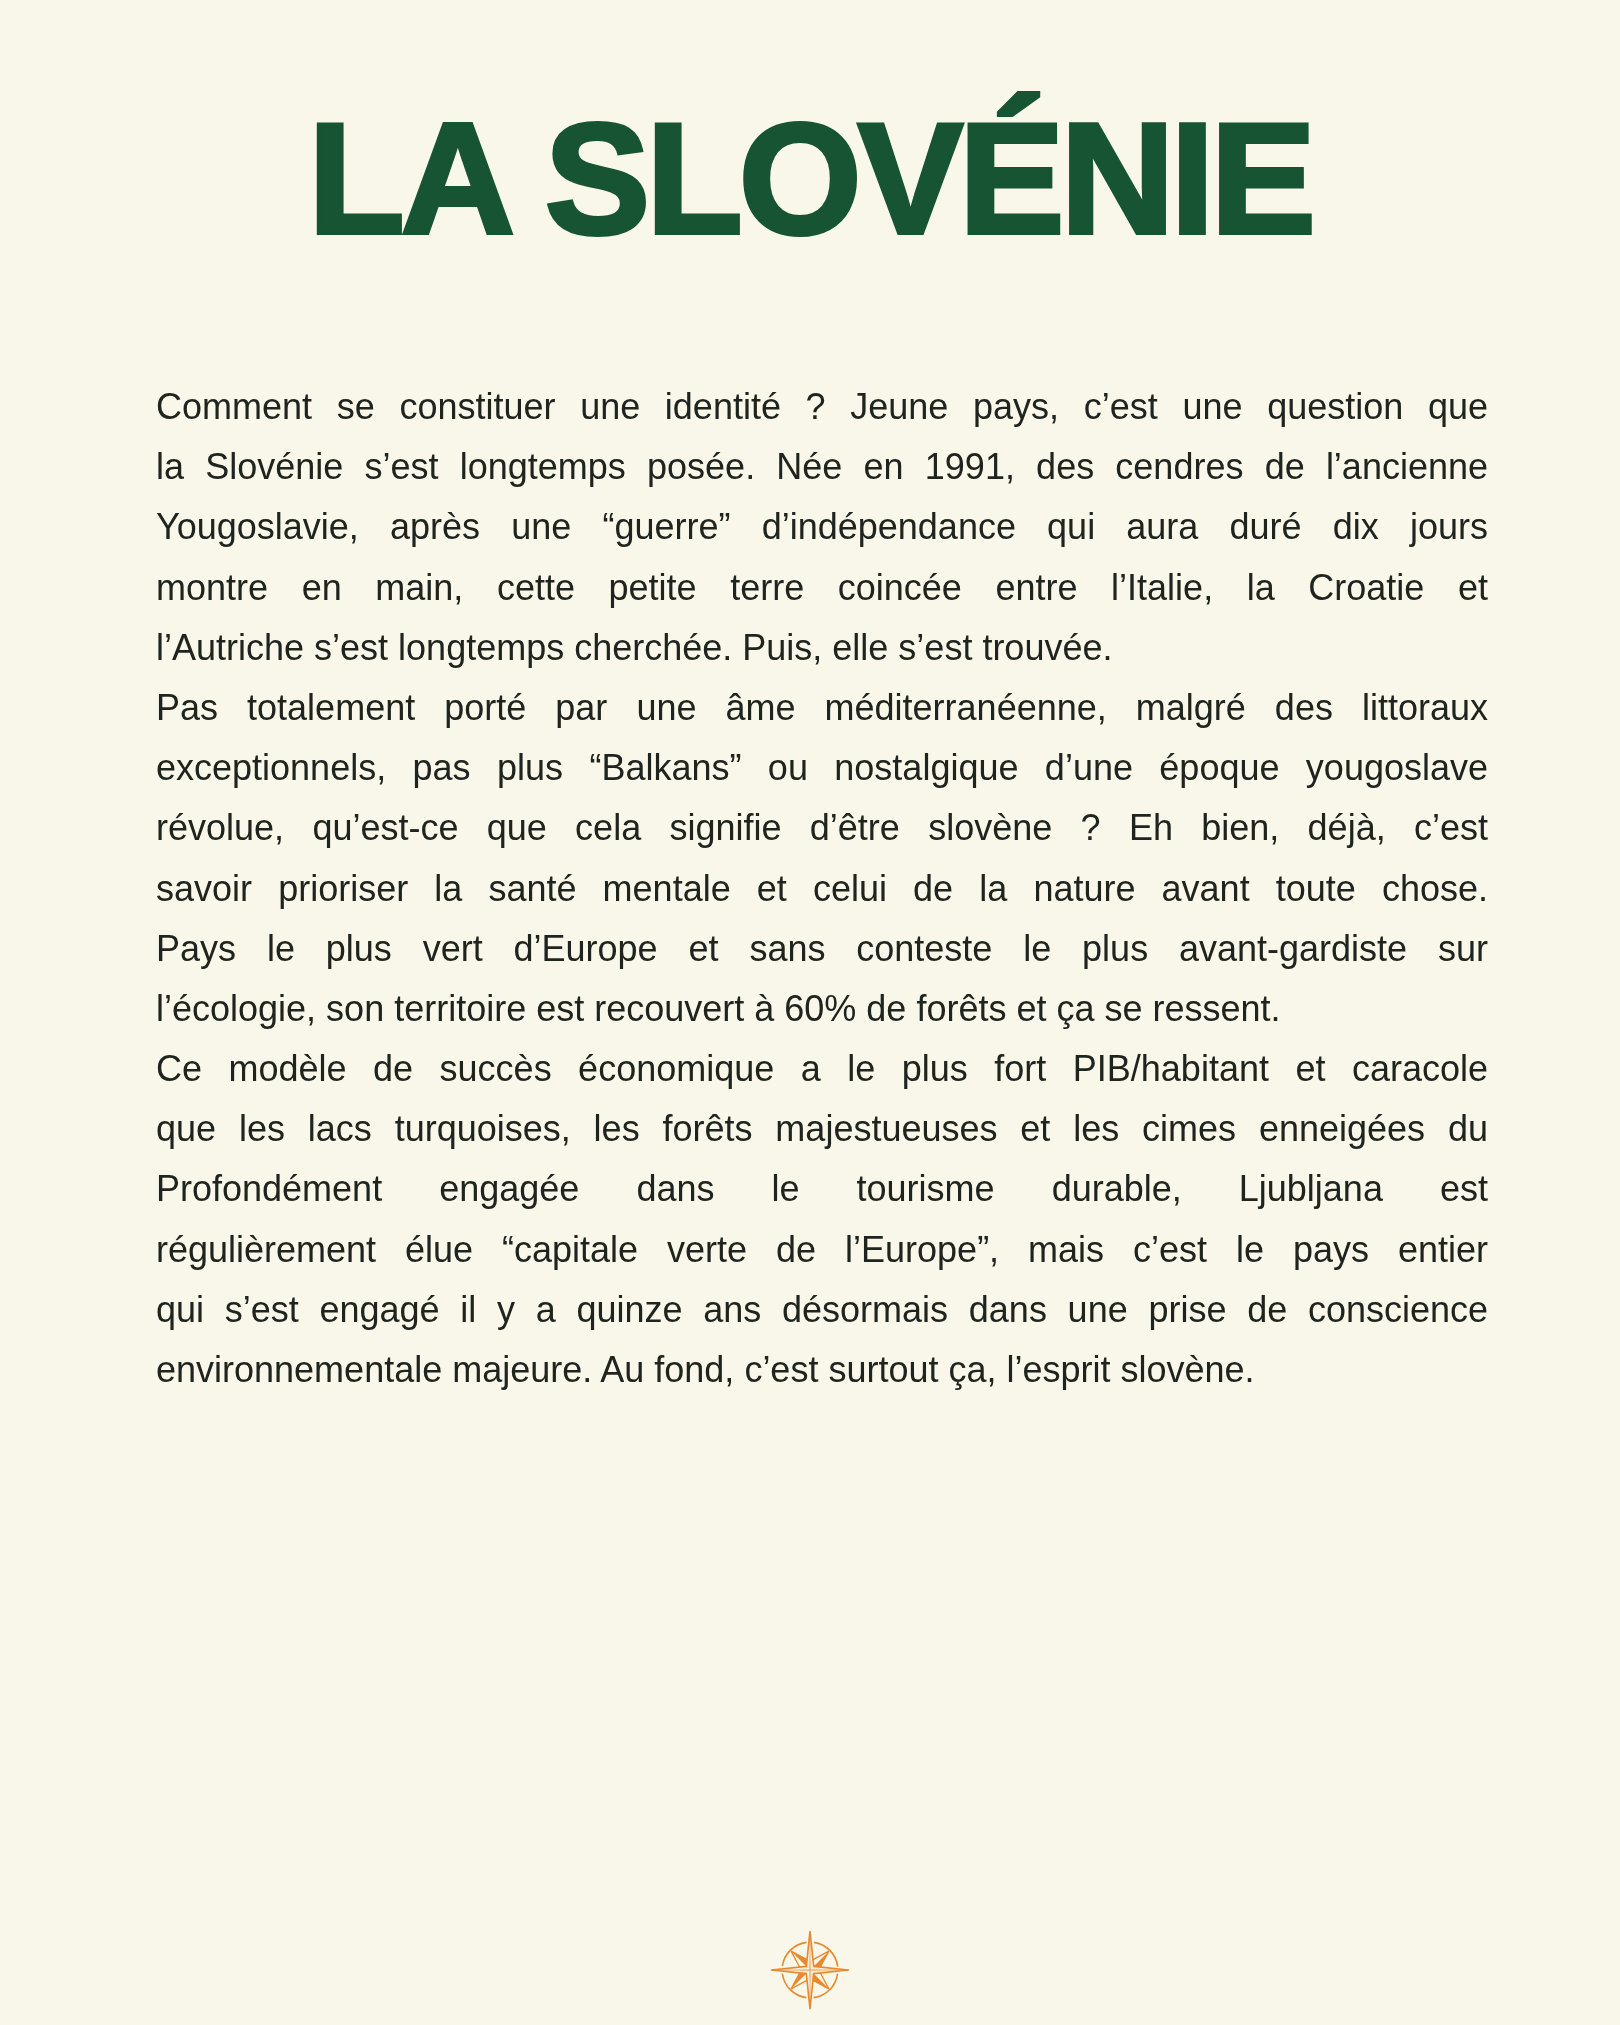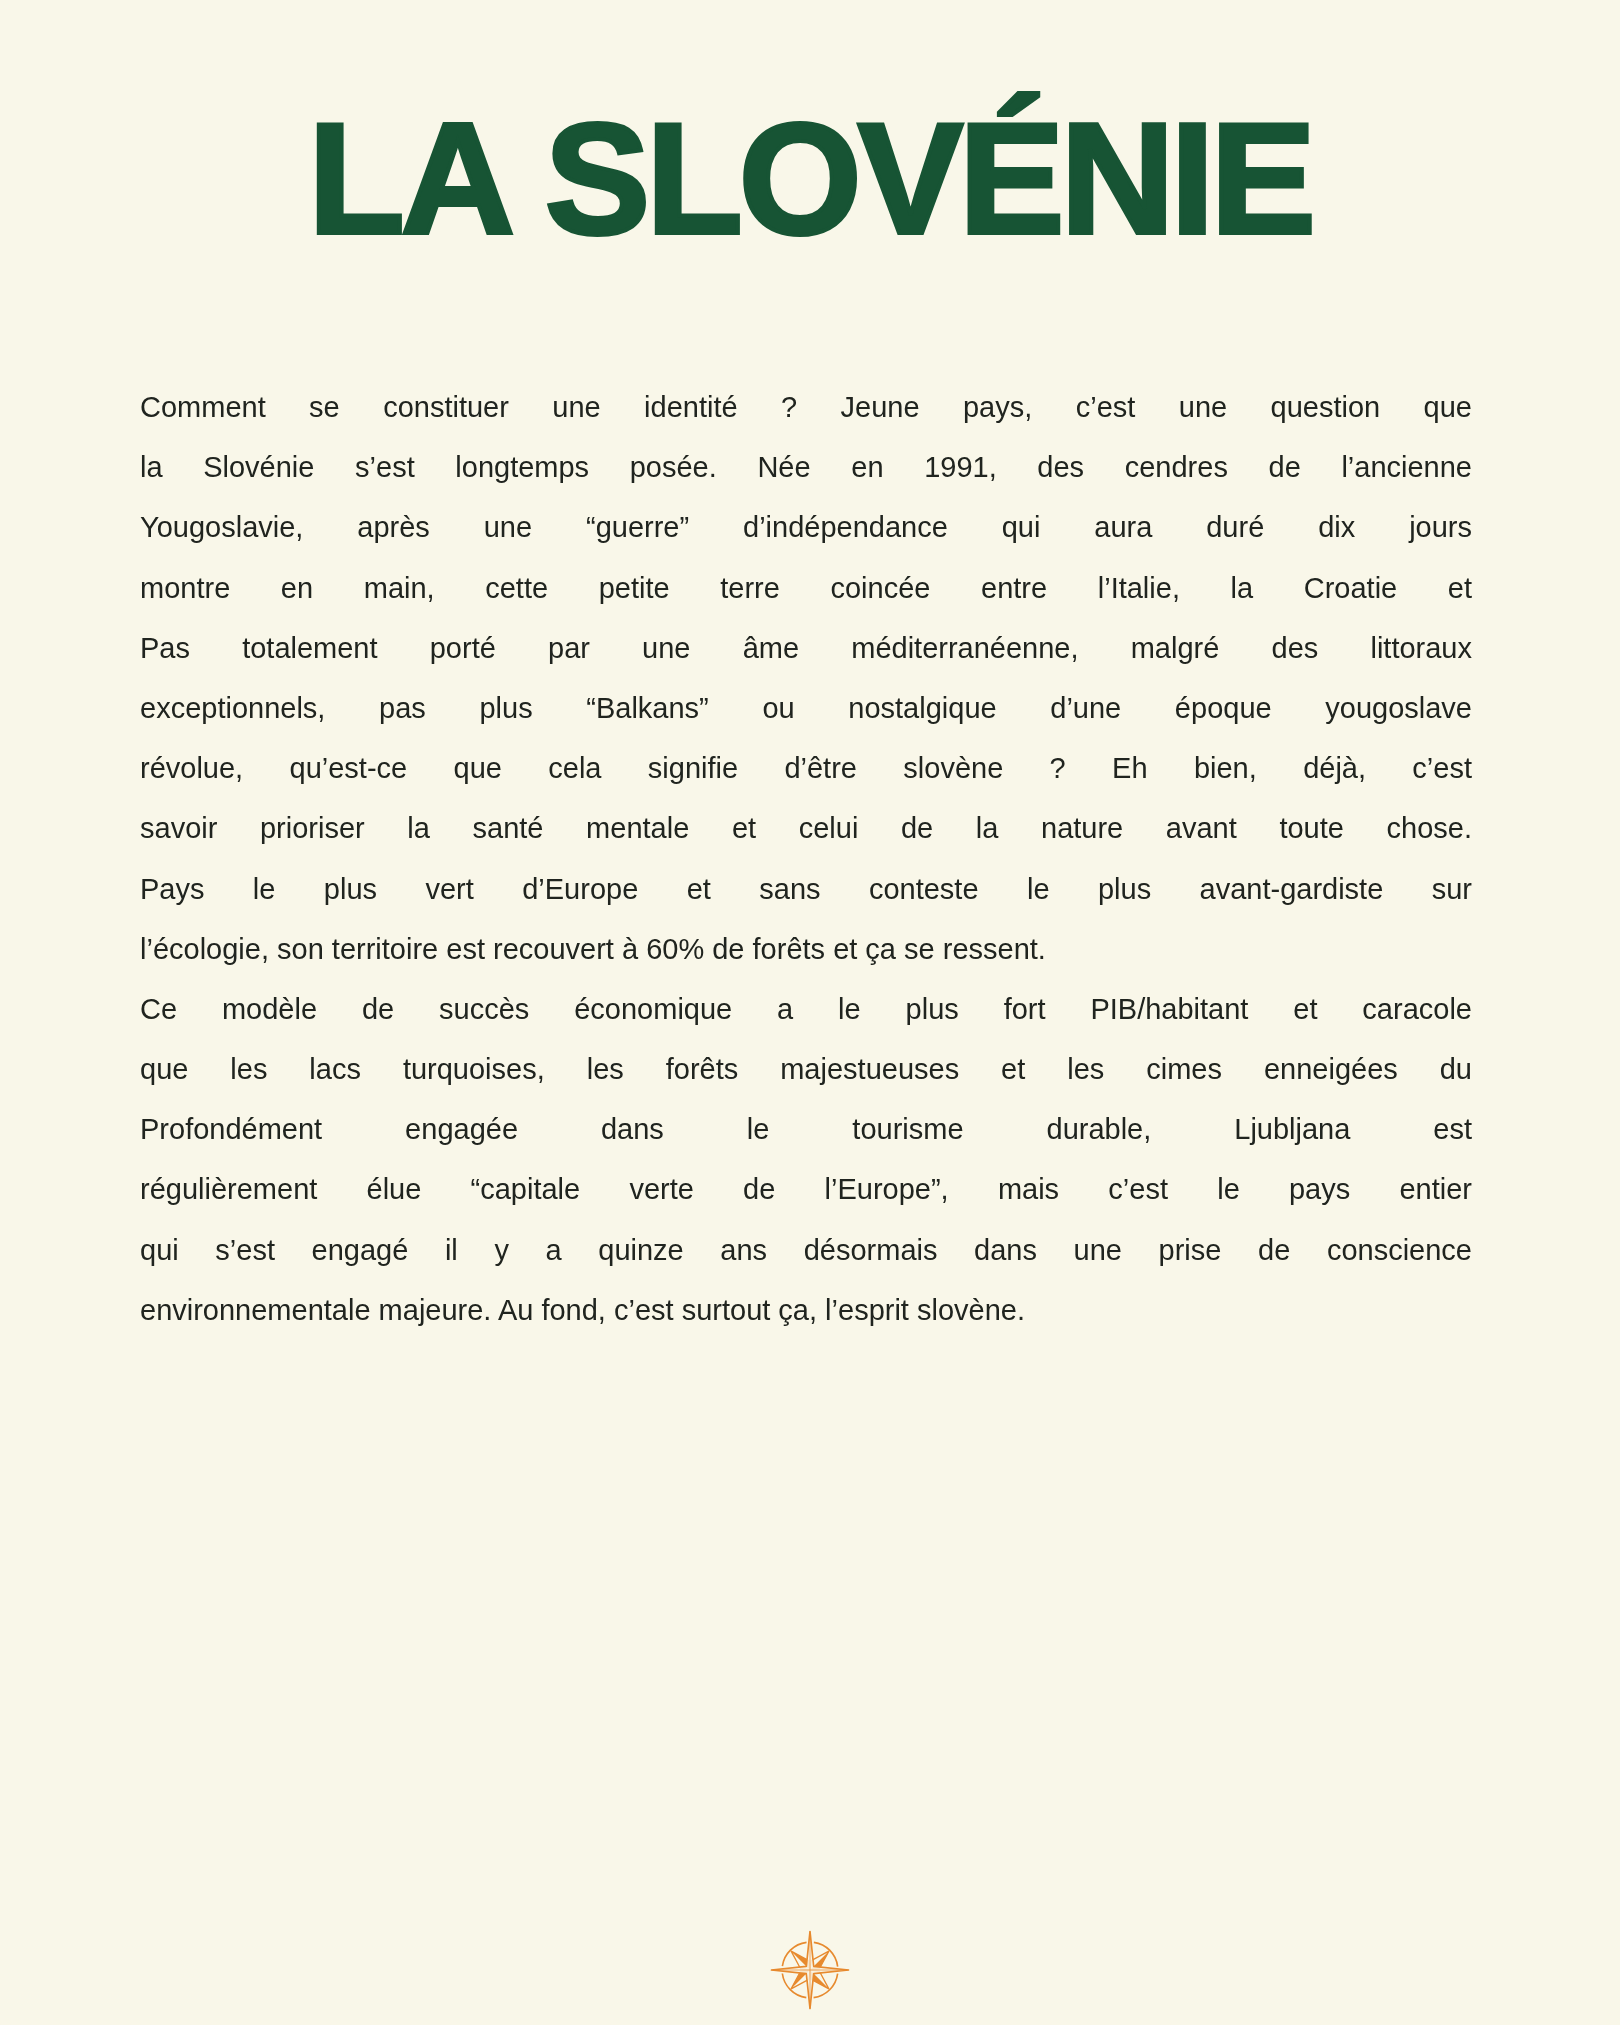--- a/index.html
+++ b/index.html
@@ -31,24 +31,24 @@
     line-height: 1.05;
     font-weight: 800;
     letter-spacing: -4px;
     color: var(--title-color);
     -webkit-text-stroke: 4px var(--title-color); 
     white-space: nowrap;
   }
   .body-text {
     position: absolute;
     top: 377px;
-    left: 140px;
+    left: 156px;
     width: 1332px;
     color: var(--text-color);
-    font-size: 29px;
+    font-size: 36px;
   }
   .line {
     height: 60.2px;
     line-height: 60.2px;
     text-align: justify;
     text-align-last: justify;
     white-space: normal;
     overflow: hidden;
   }
   .line.para-end {
@@ -69,20 +69,21 @@
 
 <div class="page">
 
   <h1 class="page-title">LA SLOVÉNIE</h1>
 
   <div class="body-text">
     <div class="line">Comment se constituer une identité ? Jeune pays, c’est une question que</div>
     <div class="line">la Slovénie s’est longtemps posée. Née en 1991, des cendres de l’ancienne</div>
     <div class="line">Yougoslavie, après une “guerre” d’indépendance qui aura duré dix jours</div>
     <div class="line">montre en main, cette petite terre coincée entre l’Italie, la Croatie et</div>
+    <div class="line para-end">l’Autriche s’est longtemps cherchée. Puis, elle s’est trouvée.</div>
     <div class="line">Pas totalement porté par une âme méditerranéenne, malgré des littoraux</div>
     <div class="line">exceptionnels, pas plus “Balkans” ou nostalgique d’une époque yougoslave</div>
     <div class="line">révolue, qu’est-ce que cela signifie d’être slovène ? Eh bien, déjà, c’est</div>
     <div class="line">savoir prioriser la santé mentale et celui de la nature avant toute chose.</div>
     <div class="line">Pays le plus vert d’Europe et sans conteste le plus avant-gardiste sur</div>
     <div class="line para-end">l’écologie, son territoire est recouvert à 60% de forêts et ça se ressent.</div>
     <div class="line">Ce modèle de succès économique a le plus fort PIB/habitant et caracole</div>
     <div class="line">que les lacs turquoises, les forêts majestueuses et les cimes enneigées du</div>
     <div class="line">Profondément engagée dans le tourisme durable, Ljubljana est</div>
     <div class="line">régulièrement élue “capitale verte de l’Europe”, mais c’est le pays entier</div>

